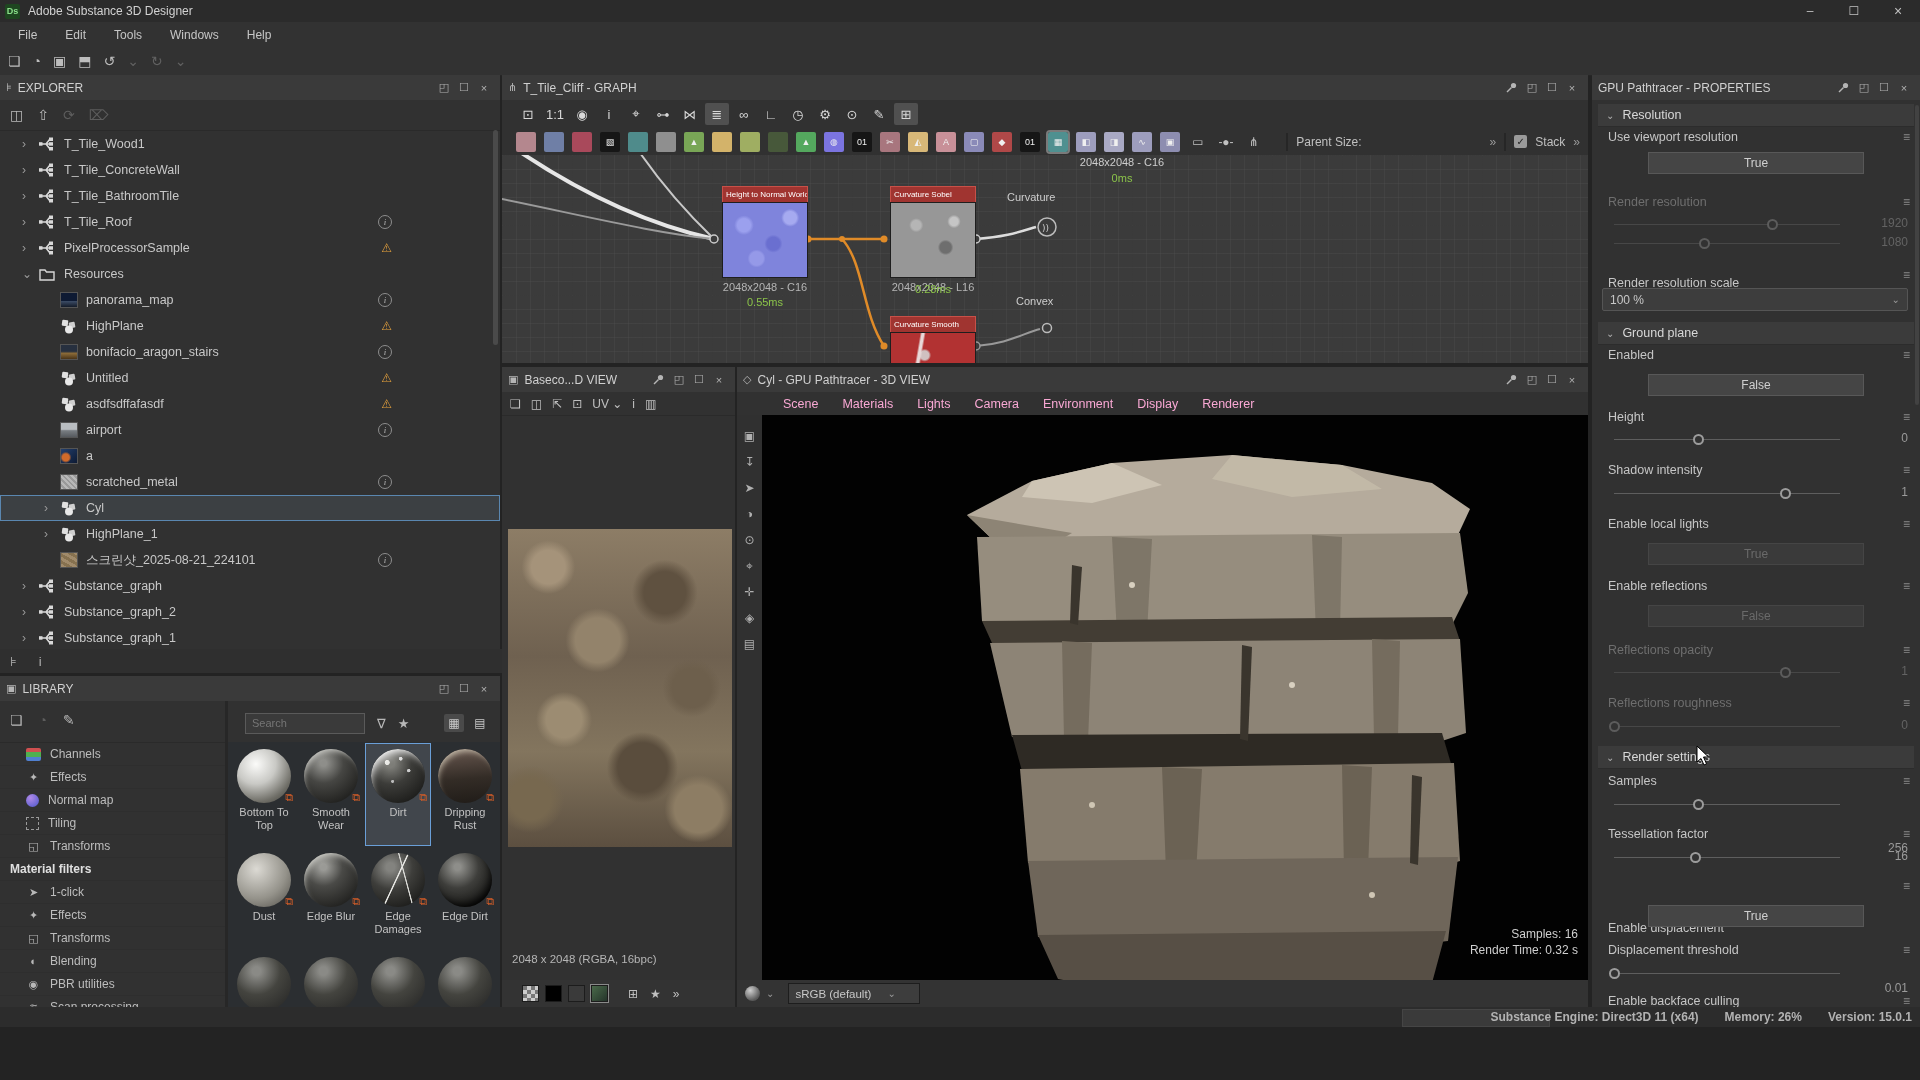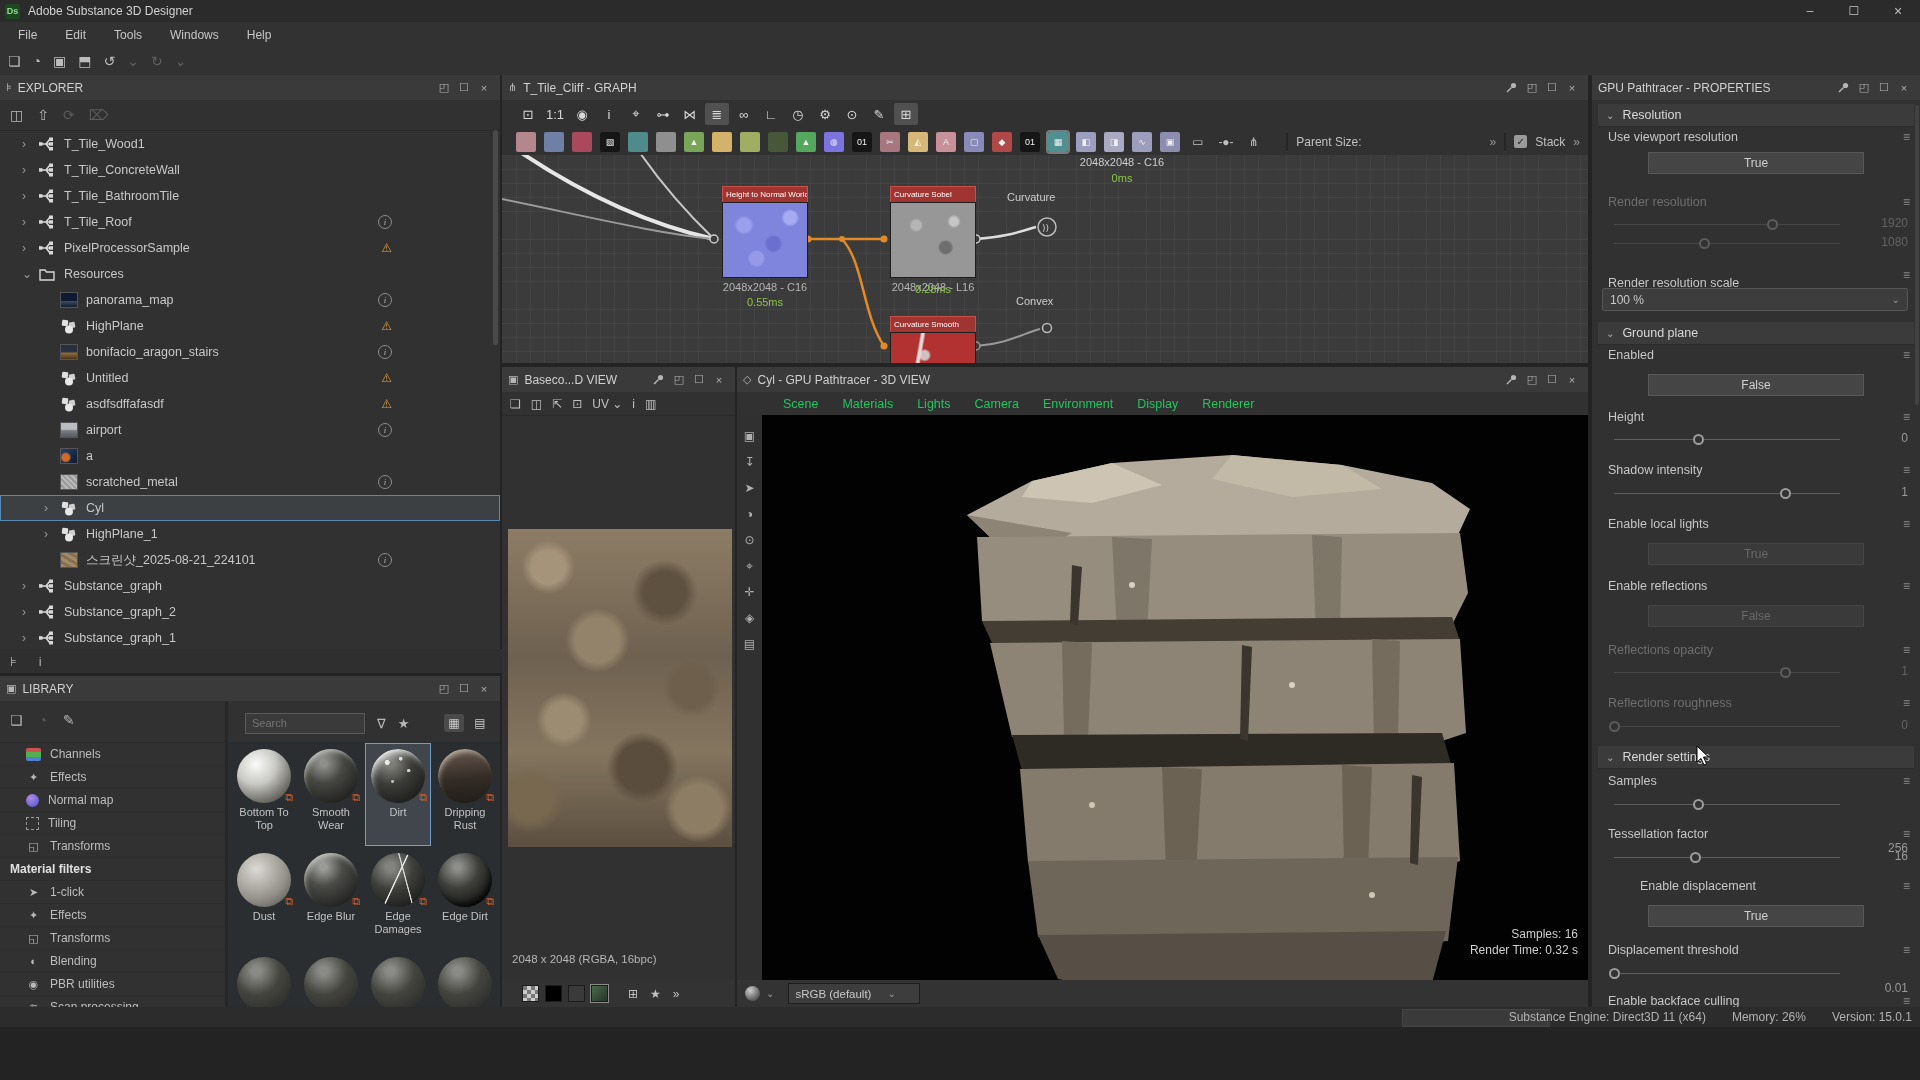--- a/index.html
+++ b/index.html
@@ -122,21 +122,21 @@
   #tex2d{position:absolute;left:6px;top:162px;width:224px;height:318px;
      background:radial-gradient(circle at 18% 12%,#a5937a 0 5%,transparent 8%),radial-gradient(circle at 70% 20%,#5f5140 0 7%,transparent 11%),radial-gradient(circle at 40% 35%,#93836b 0 9%,transparent 13%),radial-gradient(circle at 82% 50%,#6d5f4c 0 8%,transparent 12%),radial-gradient(circle at 25% 60%,#9c8c72 0 7%,transparent 11%),radial-gradient(circle at 60% 75%,#5a4d3d 0 9%,transparent 13%),radial-gradient(circle at 85% 88%,#8d7d64 0 7%,transparent 10%),radial-gradient(circle at 10% 85%,#77684f 0 6%,transparent 10%),linear-gradient(180deg,#8d7d66,#6f6150 40%,#83755e 70%,#5c4f40);}
   #v2info{position:absolute;left:10px;top:586px;font-size:11.5px;color:#b5b5b5;}
   #v2bottom{position:absolute;left:0;bottom:0;width:100%;height:27px;background:#333;display:flex;align-items:center;gap:6px;padding-left:20px;}
   .swb{width:15px;height:15px;border:1px solid #1c1c1c;}
   .swb.checker{background:conic-gradient(#ccc 0 25%,#777 0 50%,#ccc 0 75%,#777 0);background-size:8px 8px;}
   #v2bottom .gic{color:#c0c0c0;font-size:12px;margin-left:14px;}
   
   #view3d{left:737px;top:367px;width:851px;height:640px;}
   #v3menu{height:23px;display:flex;align-items:center;gap:4px;padding-left:36px;border-bottom:1px solid #2a2a2a;}
-  #v3menu span{font-size:12.5px;color:#22c55e;padding:0 10px;}
+  #v3menu span{font-size:12.5px;color:#f9a8d4;padding:0 10px;}
   #v3strip{position:absolute;left:0;top:48px;width:25px;bottom:27px;background:#303030;display:flex;flex-direction:column;align-items:center;gap:12px;padding-top:14px;}
   #v3strip span{color:#b0b0b0;font-size:12px;}
   #viewport{position:absolute;left:25px;top:48px;right:0;bottom:27px;background:#020202;overflow:hidden;}
   #hud{position:absolute;right:10px;bottom:22px;text-align:right;font-size:12px;color:#cfcfcf;line-height:16px;}
   #v3bottom{position:absolute;left:0;bottom:0;width:100%;height:27px;background:#333;display:flex;align-items:center;padding-left:8px;gap:6px;}
   #matball{width:15px;height:15px;border-radius:50%;background:radial-gradient(circle at 35% 30%,#cfcfcf,#5a5a5a 70%);}
   .dd{height:19px;background:#3d3d3d;border:1px solid #1d1d1d;display:flex;align-items:center;font-size:11.5px;color:#c8c8c8;padding:0 6px;gap:8px;}
   
   #props{left:1592px;top:75px;width:328px;height:932px;}
   #pbody{position:absolute;left:0;top:25px;right:0;bottom:0;}
@@ -154,21 +154,21 @@
   .psl.dis .tr{background:#474747;}
   .pknob{position:absolute;top:1px;width:7px;height:7px;border:2px solid #9c9c9c;border-radius:50%;background:#323232;}
   .psl.dis .pknob{border-color:#5c5c5c;}
   .pval{position:absolute;right:12px;width:62px;text-align:right;font-size:12px;color:#9a9a9a;}
   .pval.dis{color:#636363;}
   .psel{position:absolute;left:10px;right:12px;height:21px;background:#3d3d3d;border:1px solid #555;border-radius:2px;
         display:flex;align-items:center;font-size:12px;color:#c8c8c8;padding:0 7px;}
   .psel .sp{flex:1;}
   #pscroll{position:absolute;right:1px;top:30px;width:4px;height:300px;background:#424242;border-radius:2px;}
   
-  #statusbar{left:0;top:1007px;width:1920px;height:20px;background:#2c2c2c;display:flex;align-items:center;font-size:12px;color:#b2b2b2;}
+  #statusbar{left:0;top:1007px;width:1920px;height:20px;background:#2c2c2c;display:flex;align-items:center;font-size:12px;color:#b2b2b2;font-weight:bold;}
   #sb-box{position:absolute;left:1402px;top:2px;width:146px;height:16px;background:#3a3a3a;border:1px solid #454545;}
   #sb-texts{position:absolute;right:8px;display:flex;gap:26px;}
   
   #cursor{left:1696px;top:745px;}
 </style>
 </head>
 <body>
 
 <div id="app">
 
@@ -969,21 +969,21 @@
       <div class="pval" style="top:696px;margin-top:45px;">256</div>
 
       <div class="plabel" style="top:727px;">Tessellation factor</div>
       <span class="pmenu" style="top:727px;">≡</span>
       <div class="psl" style="top:751px;">
         <div class="tr"></div>
           <div class="pknob" style="left: calc(36% - 5px);"></div>
         </div>
       <div class="pval" style="top:749px;">16</div>
 
-      <div class="plabel" style="top:779px;margin-left:32px;">Enable displacement</div>
+      <div class="plabel" style="top:821px;">Enable displacement</div>
       <span class="pmenu" style="top:779px;">≡</span>
       <div class="pbtn" style="top:805px;">True</div>
 
       <div class="plabel" style="top:843px;">Displacement threshold</div>
       <span class="pmenu" style="top:843px;">≡</span>
       <div class="psl" style="top:867px;">
         <div class="tr"></div>
           <div class="pknob" style="left: calc(0% - 5px);"></div>
         </div>
       <div class="pval" style="top:881px;">0.01</div>

